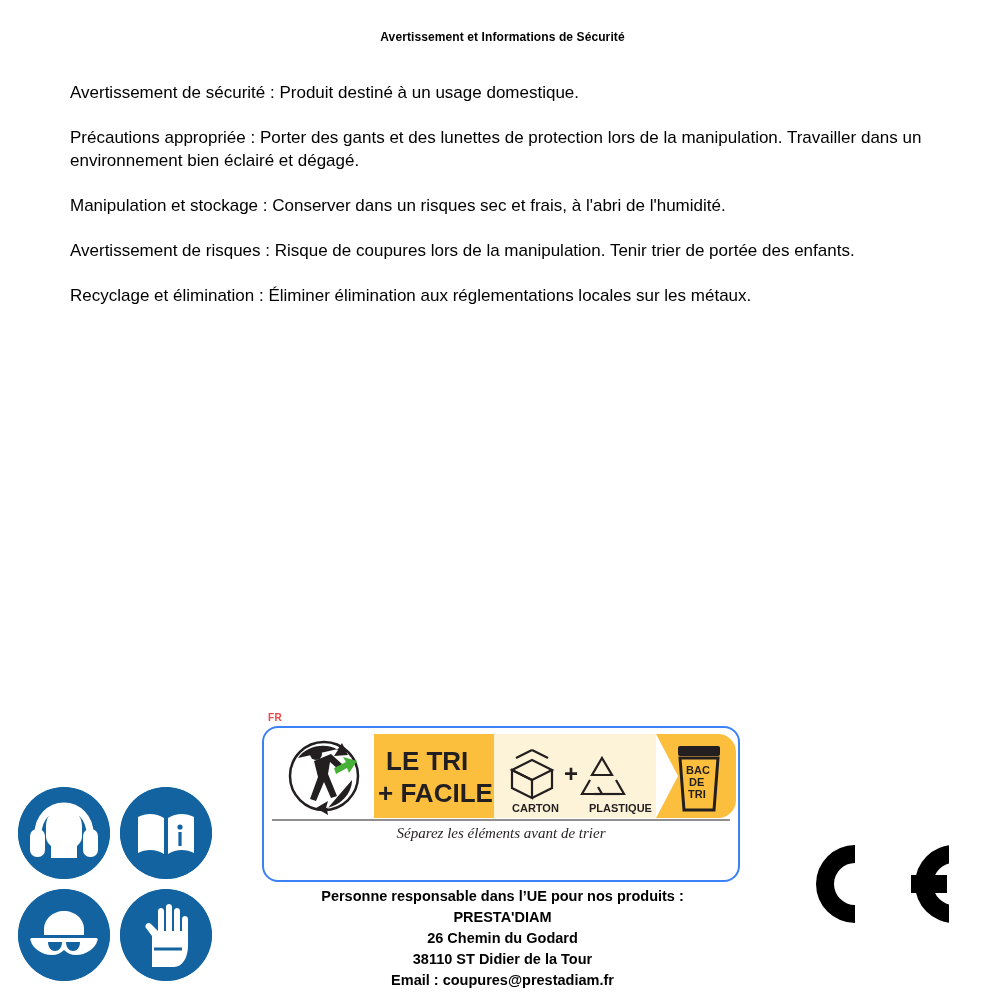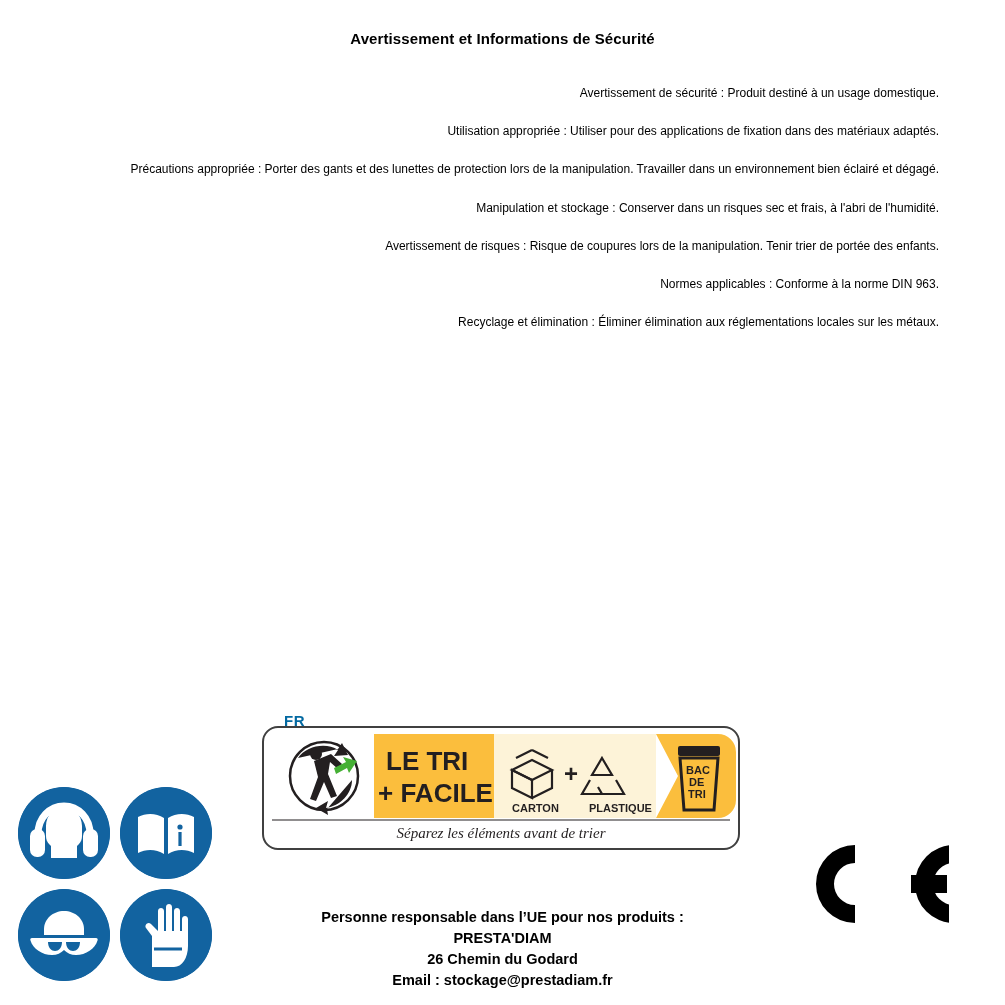--- a/index.html
+++ b/index.html
@@ -11,35 +11,34 @@
     height: 1005px;
     background: #ffffff;
     font-family: "Liberation Sans", sans-serif;
     color: #000000;
     position: relative;
     overflow: hidden;
   }
 
   .page-title {
     text-align: center;
-    font-size: 15px;
+    font-size: 12px;
     font-weight: bold;
     margin-top: 30px;
     letter-spacing: 0.1px;
   }
 
   .content {
     margin: 38px 66px 0 70px;
   }
 
   .para {
-    font-size: 12px;
+    font-size: 17px;
     line-height: 1.35;
     margin-bottom: 22px;
-    text-align: right;
   }
 
   
   .picto-grid {
     position: absolute;
     left: 18px;
     bottom: 20px;
     width: 200px;
     display: grid;
     grid-template-columns: 96px 96px;
@@ -62,34 +61,34 @@
     left: 262px;
     top: 712px;
     width: 480px;
     height: 140px;
   }
   .triman-frame {
     position: absolute;
     left: 0;
     top: 14px;
     width: 478px;
-    height: 124px;
-    border: 2px solid #404040;
+    height: 156px;
+    border: 2px solid #3b82f6;
     border-radius: 16px;
     background: #ffffff;
     box-sizing: border-box;
     overflow: hidden;
   }
   .triman-fr {
     position: absolute;
-    left: 22px;
+    left: 6px;
     top: 0px;
-    font-size: 15px;
+    font-size: 10px;
     font-weight: bold;
-    color: #0369a1;
+    color: #ef4444;
     letter-spacing: 0.5px;
   }
 
   
   .footer {
     position: absolute;
     left: 0;
     right: 0;
     bottom: 14px;
     text-align: center;
@@ -108,25 +107,23 @@
     height: 90px;
   }
 </style>
 </head>
 <body>
 
 <div class="page-title">Avertissement et Informations de Sécurité</div>
 
 <div class="content">
   <p class="para">Avertissement de sécurité : Produit destiné à un usage domestique.</p>
-  <p class="para">Utilisation appropriée : Utiliser pour des applications de fixation dans des matériaux adaptés.</p>
   <p class="para">Précautions appropriée : Porter des gants et des lunettes de protection lors de la manipulation. Travailler dans un environnement bien éclairé et dégagé.</p>
   <p class="para">Manipulation et stockage : Conserver dans un risques sec et frais, à l'abri de l'humidité.</p>
   <p class="para">Avertissement de risques : Risque de coupures lors de la manipulation. Tenir trier de portée des enfants.</p>
-  <p class="para">Normes applicables : Conforme à la norme DIN 963.</p>
   <p class="para">Recyclage et élimination : Éliminer élimination aux réglementations locales sur les métaux.</p>
 </div>
 
 <div class="picto-grid">
 
   <div class="picto">
     <svg width="92" height="92" viewBox="0 0 92 92" aria-hidden="true">
       <circle cx="46" cy="46" r="46" fill="#1263a0"></circle>
 
       <path d="M46 20c-10 0-18 8.5-18 19v10c0 3 1 6 3 8l2 2v12h26V59l2-2c2-2 3-5 3-8V39c0-10.5-8-19-18-19z" fill="#ffffff"></path>
@@ -232,14 +229,15 @@
     <path d="M56 6 A39 39 0 1 0 56 84 L56 66 A21 21 0 1 1 56 24 Z" fill="#000000"></path>
     <path d="M145 6 A39 39 0 1 0 145 84 L145 66 A21 21 0 1 1 145 24 Z" fill="#000000" transform="translate(10,0)"></path>
     <rect x="112" y="36" width="36" height="18" fill="#000000"></rect>
   </svg>
 </div>
 
 <div class="footer">
   <span class="line">Personne responsable dans l’UE pour nos produits :</span>
   <span class="line">PRESTA'DIAM</span>
   <span class="line">26 Chemin du Godard</span>
-  <span class="line">Email : stockage@prestadiam.fr</span>
+  <span class="line">38110 ST Didier de la Tour</span>
+  <span class="line">Email : coupures@prestadiam.fr</span>
 </div>
 
 </body></html>

